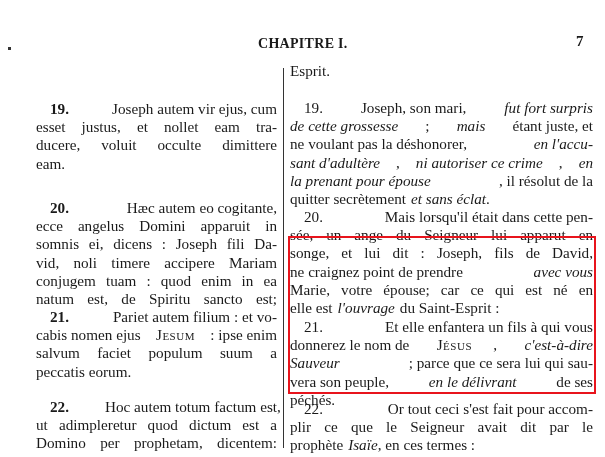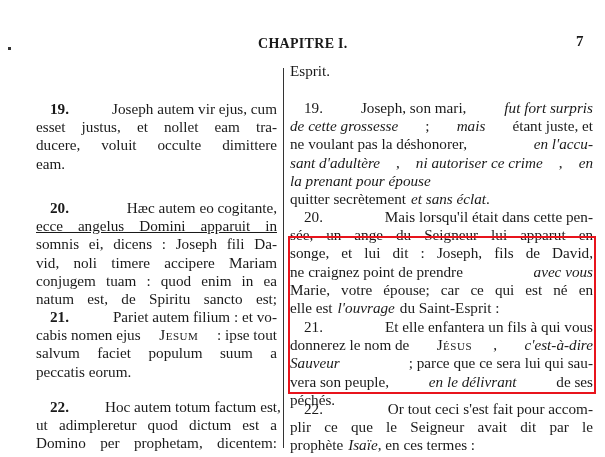--- a/index.html
+++ b/index.html
@@ -122,21 +122,21 @@
           <span>eam.</span>
         </div>
     </div>
 
     <div class="para" style="top:199px;">
       <div class="justify-line indent">
         <span style="font-weight:bold">20.</span>
         <span style="flex:1;text-align:right;">Hæc autem eo cogitante,</span>
       </div>
       <div class="justify-line">
-          <span style="width:100%;text-align:justify;text-align-last:justify;text-decoration:underline;">ecce angelus Domini apparuit in</span>
+          <span style="width:100%;text-align:justify;text-align-last:justify;">ecce angelus Domini apparuit in</span>
         </div>
       <div class="justify-line">
           <span style="width:100%;text-align:justify;text-align-last:justify;">somnis ei, dicens : Joseph fili Da-</span>
         </div>
       <div class="justify-line">
           <span style="width:100%;text-align:justify;text-align-last:justify;">vid, noli timere accipere Mariam</span>
         </div>
       <div class="justify-line">
           <span style="width:100%;text-align:justify;text-align-last:justify;">conjugem tuam : quod enim in ea</span>
         </div>
@@ -146,21 +146,21 @@
     </div>
 
     <div class="para" style="top:308px;">
       <div class="justify-line indent">
         <span style="font-weight:bold">21.</span>
         <span style="flex:1;text-align:right;">Pariet autem filium : et vo-</span>
       </div>
       <div class="justify-line">
         <span>cabis nomen ejus</span>
         <span class="sc">Jesum</span>
-        <span>: ipse tout</span>
+        <span>: ipse enim</span>
       </div>
       <div class="justify-line">
           <span style="width:100%;text-align:justify;text-align-last:justify;">salvum faciet populum suum a</span>
         </div>
       <div class="justify-line left">
           <span>peccatis eorum.</span>
         </div>
     </div>
 
     <div class="para" style="top:398px;">
@@ -203,20 +203,21 @@
       </div>
       <div class="justify-line">
         <span class="it">sant d'adultère</span>
         <span>,</span>
         <span class="it">ni autoriser ce crime</span>
         <span>,</span>
         <span class="it">en</span>
       </div>
       <div class="justify-line">
         <span class="it">la prenant pour épouse</span>
+        <span>, il résolut de la</span>
       </div>
       <div class="justify-line left">
         <span>quitter secrètement</span>
         <span class="it">et sans éclat</span>
           <span style="margin-left:-5px">.</span>
       </div>
     </div>
 
     <div class="para" style="top:208px;">
       <div class="justify-line indent">

